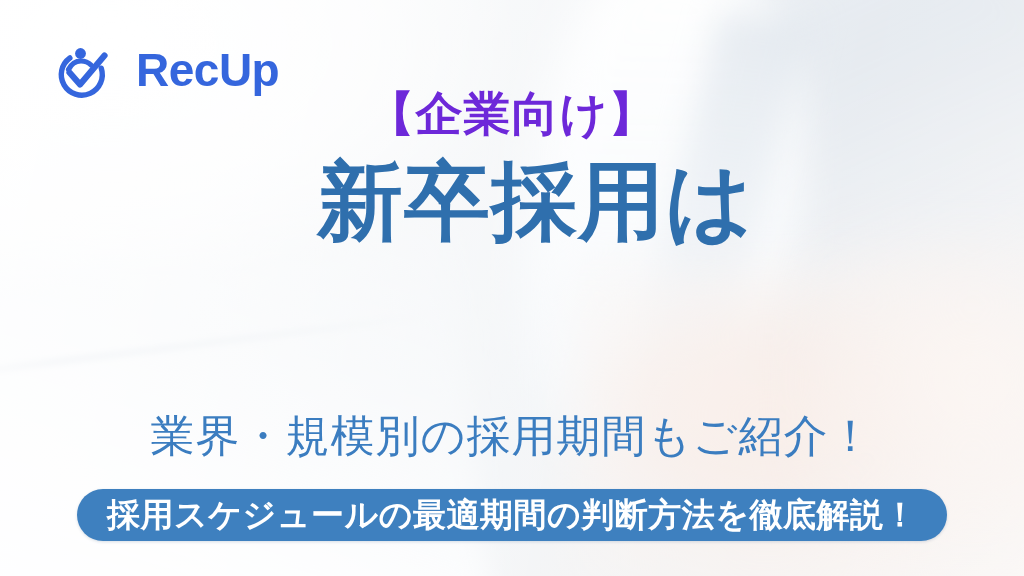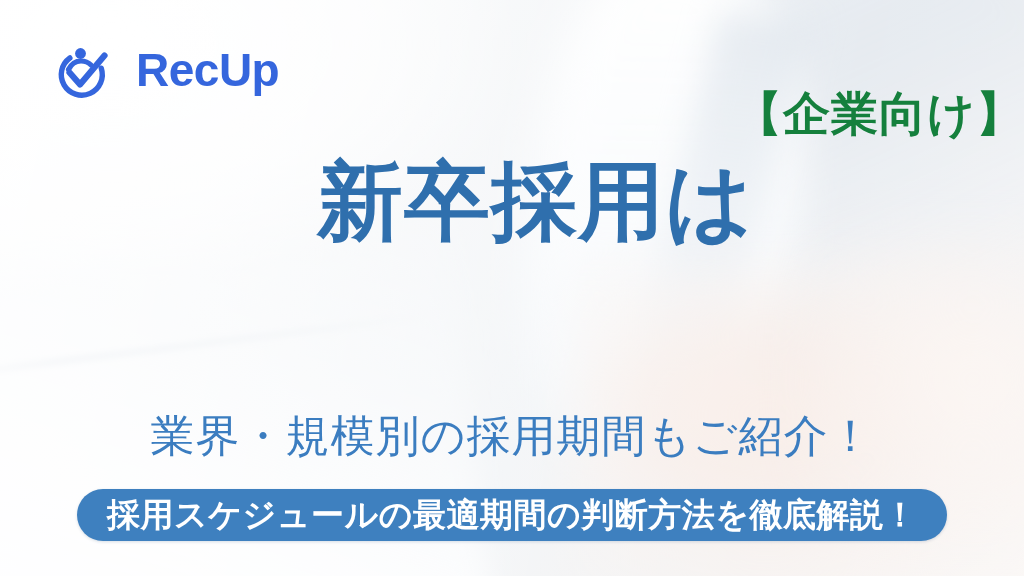--- a/index.html
+++ b/index.html
@@ -190,24 +190,24 @@
     color: #3566dd;
     font-family: "Liberation Sans", "DejaVu Sans", sans-serif;
   }
 
   
   .eyebrow {
     position: absolute;
     left: 0;
     right: 0;
     top: 88px;
-    text-align: right;
+    text-align: center;
     font-size: 47px;
     font-weight: 700;
-    color: #15803d;
+    color: #6d28d9;
     letter-spacing: 1px;
     line-height: 1.1;
     font-family: "DejaVu Sans", "Liberation Sans", sans-serif;
   }
 
   .headline1 {
     position: absolute;
     left: 0;
     right: 0;
     top: 158px;

